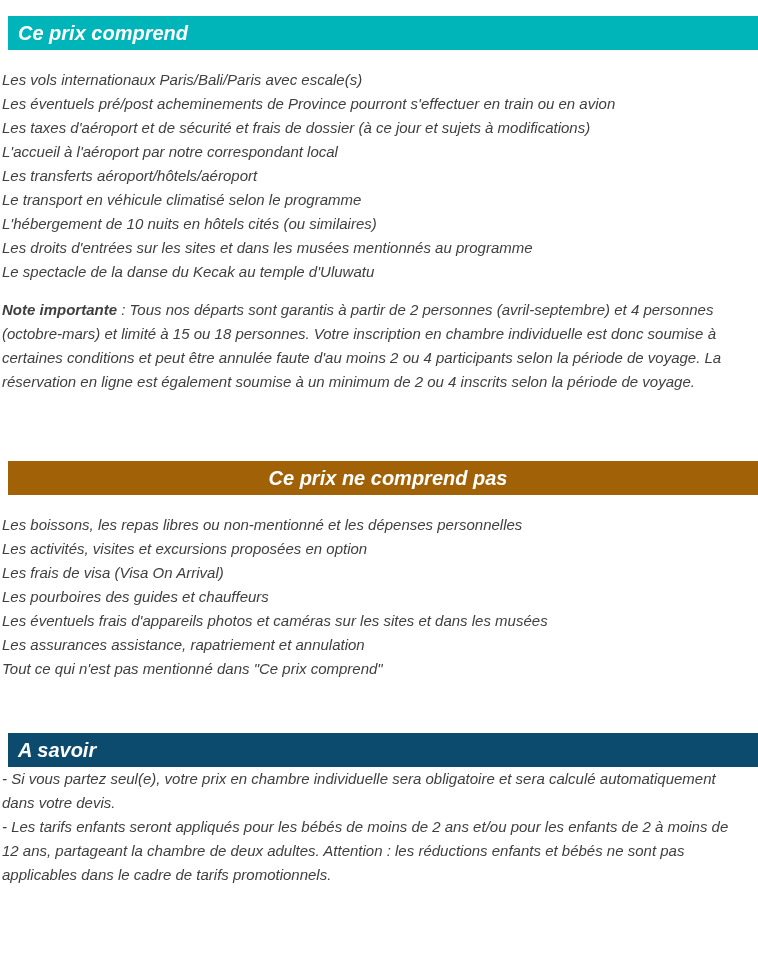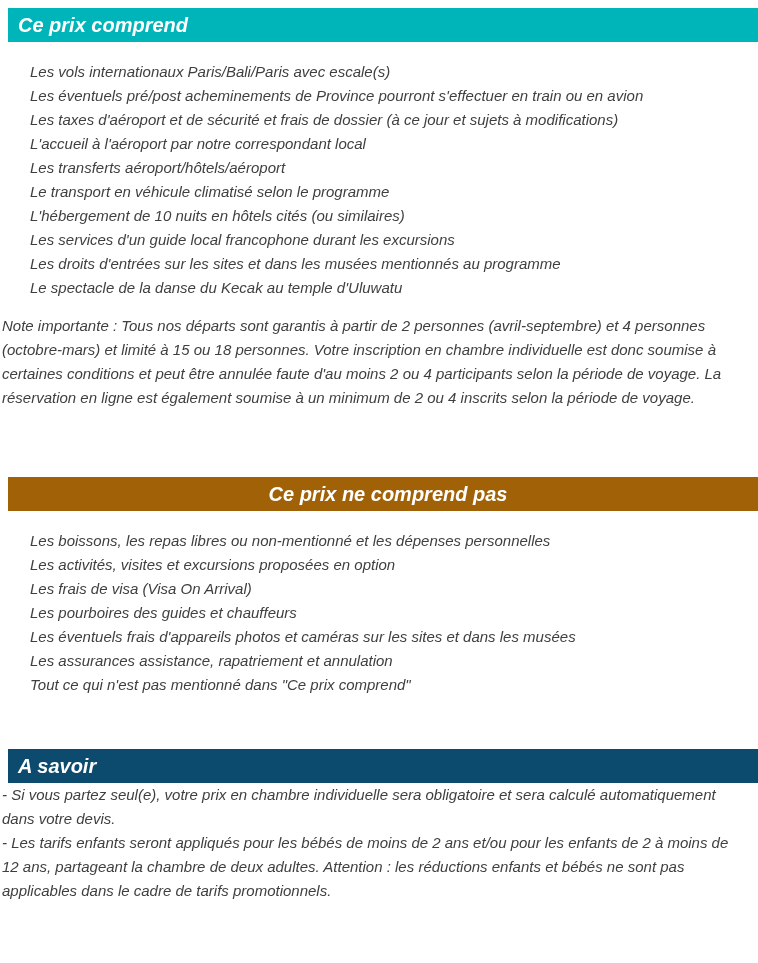--- a/index.html
+++ b/index.html
@@ -10,21 +10,21 @@
   body {
     width: 758px;
     font-family: "Liberation Sans", sans-serif;
     font-style: italic;
     color: #3f3f3f;
   }
   .page {
     width: 758px;
     min-height: 963px;
     box-sizing: border-box;
-    padding-top: 8px;
+    padding-top: 16px;
   }
   .section-header {
     background: #00b5ba;
     color: #ffffff;
     font-weight: bold;
     font-style: italic;
     font-size: 20px;
     height: 34px;
     line-height: 34px;
     padding-left: 10px;
@@ -35,27 +35,26 @@
     padding: 0 10px 0 2px;
     font-size: 15px;
     line-height: 24px;
   }
   .item-list {
     margin-top: 18px;
   }
   .list-item {
     white-space: nowrap;
     overflow: hidden;
-    margin-left: 28px;
   }
   .note {
     margin-top: 14px;
   }
   .note b {
-    font-weight: normal;
+    font-weight: bold;
   }
   .gap-large { height: 52px; }
   .paragraphs { }
 </style>
 </head>
 <body>
 
 <div class="page">
 
   <div class="section">
@@ -64,21 +63,20 @@
     </div>
     <div class="section-body">
       <div class="item-list">
         <div class="list-item">Les vols internationaux Paris/Bali/Paris avec escale(s)</div>
         <div class="list-item">Les éventuels pré/post acheminements de Province pourront s'effectuer en train ou en avion</div>
         <div class="list-item">Les taxes d'aéroport et de sécurité et frais de dossier (à ce jour et sujets à modifications)</div>
         <div class="list-item">L'accueil à l'aéroport par notre correspondant local</div>
         <div class="list-item">Les transferts aéroport/hôtels/aéroport</div>
         <div class="list-item">Le transport en véhicule climatisé selon le programme</div>
         <div class="list-item">L'hébergement de 10 nuits en hôtels cités (ou similaires)</div>
-        <div class="list-item">Les services d'un guide local francophone durant les excursions</div>
         <div class="list-item">Les droits d'entrées sur les sites et dans les musées mentionnés au programme</div>
         <div class="list-item">Le spectacle de la danse du Kecak au temple d'Uluwatu</div>
       </div>
       <p class="note"><b>Note importante</b><span> : Tous nos départs sont garantis à partir de 2 personnes (avril-septembre) et 4 personnes (octobre-mars) et limité à 15 ou 18 personnes. Votre inscription en chambre individuelle est donc soumise à certaines conditions et peut être annulée faute d'au moins 2 ou 4 participants selon la période de voyage. La réservation en ligne est également soumise à un minimum de 2 ou 4 inscrits selon la période de voyage.</span></p>
     </div>
   </div>
 
   <div class="gap-large"></div>
 
   <div class="section">

